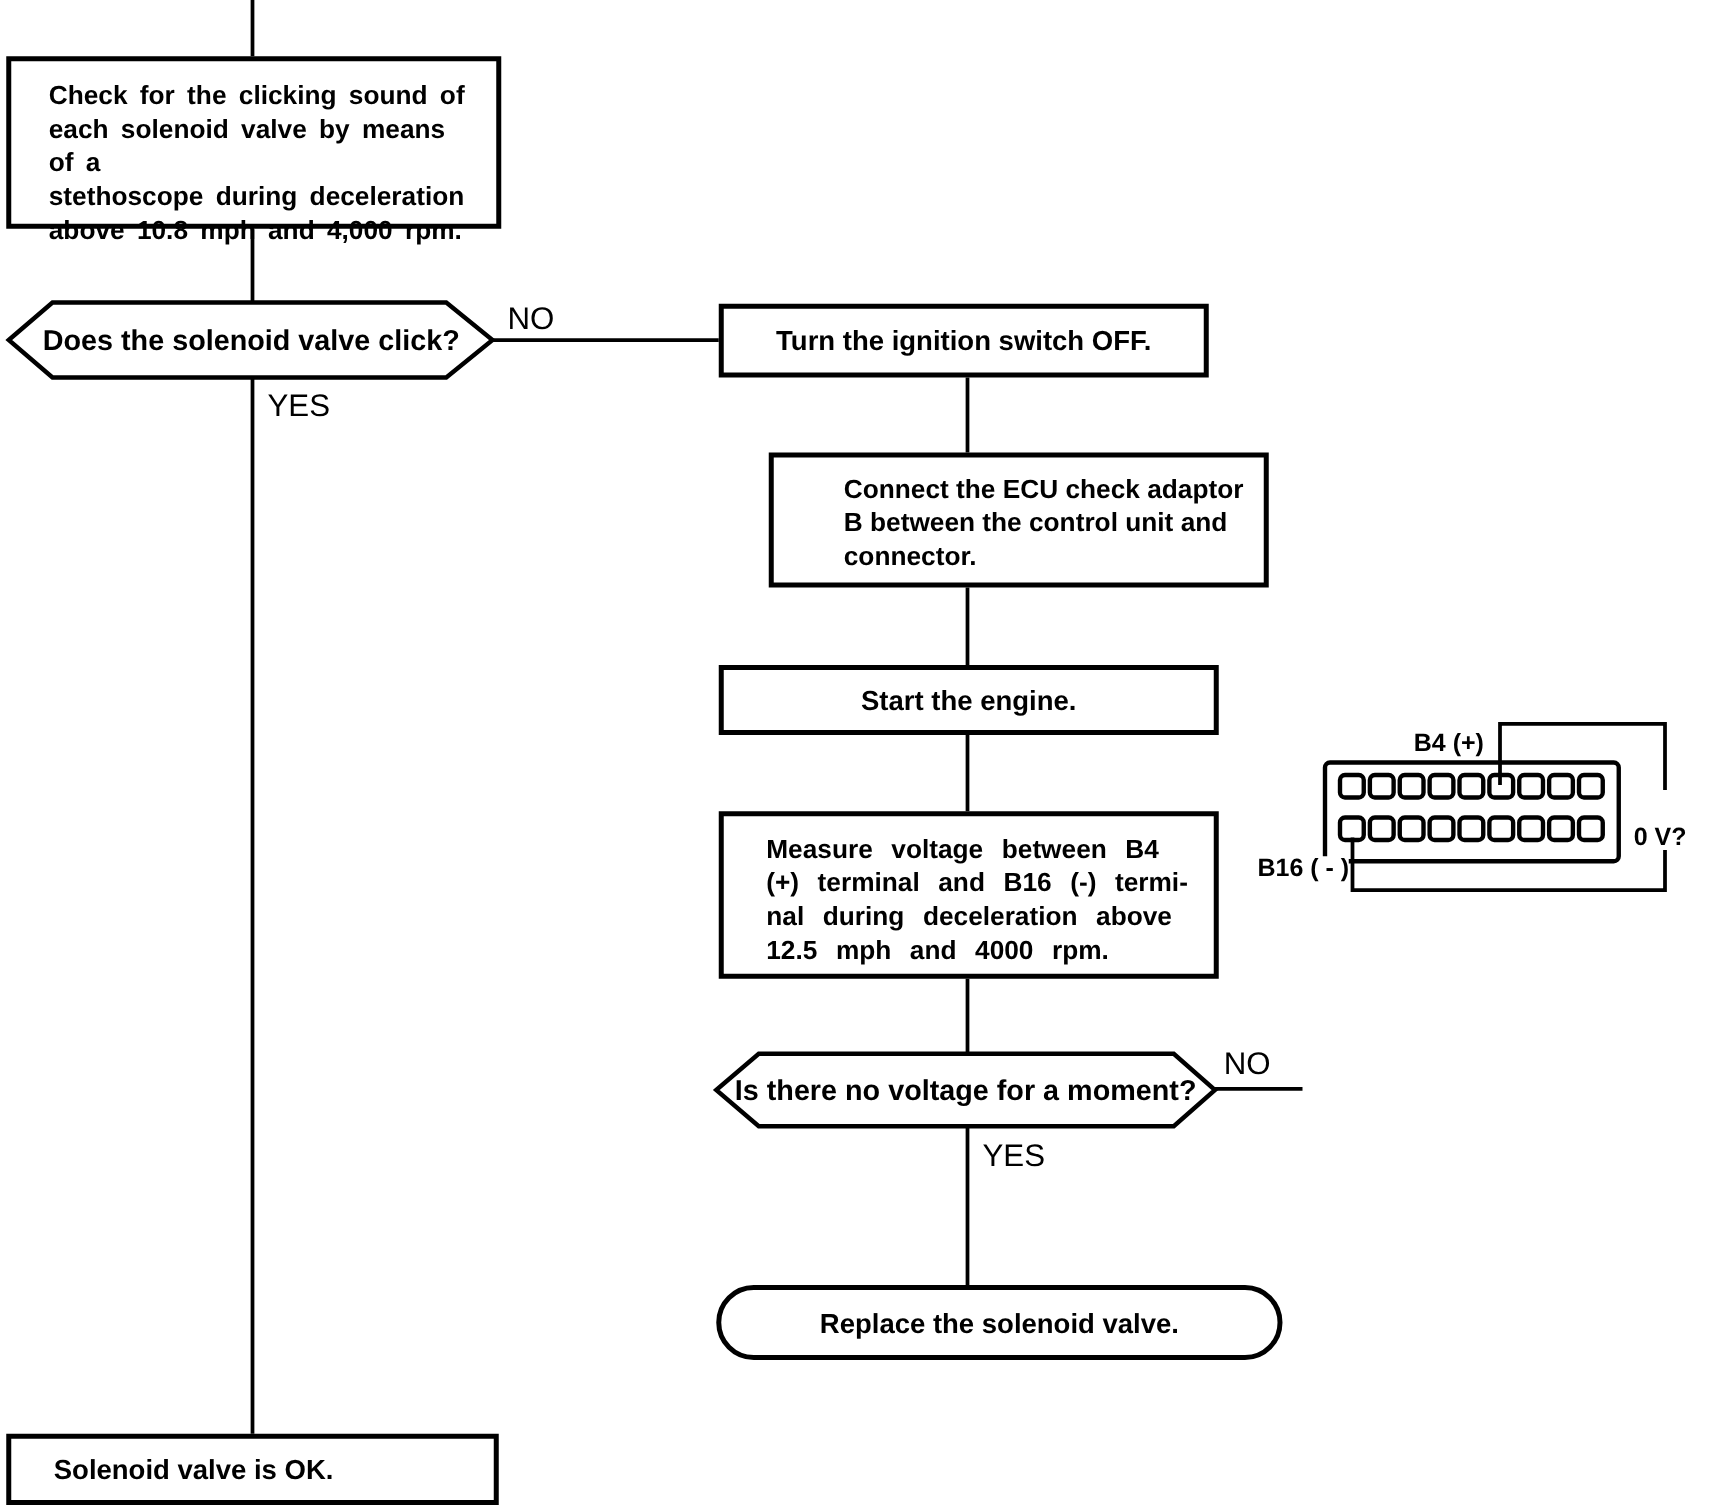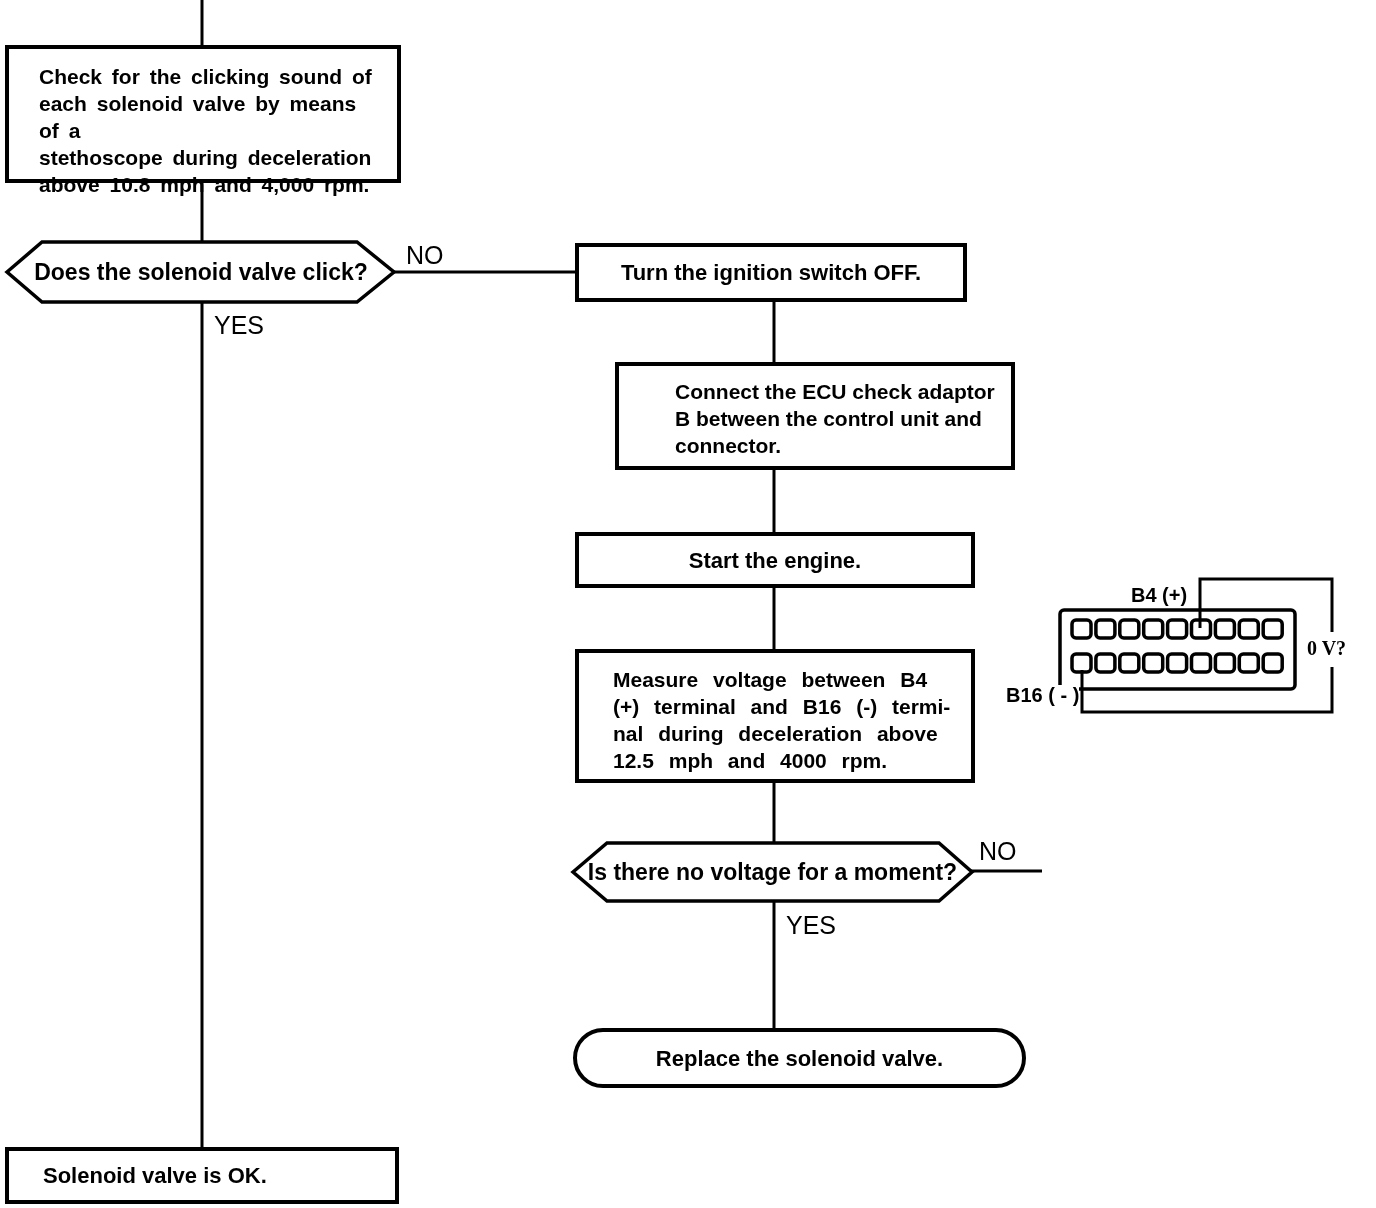--- a/index.html
+++ b/index.html
@@ -86,21 +86,21 @@
   #hex1-text { left: 8px;  top: 242px; width: 386px; height: 60px; }
   #hex2-text { left: 574px; top: 843px; width: 397px; height: 58px; }
 
   #label-no1  { left: 406px; top: 243px; }
   #label-yes1 { left: 214px; top: 313px; }
   #label-no2  { left: 979px; top: 839px; }
   #label-yes2 { left: 786px; top: 913px; }
 
   #label-b4  { left: 1131px; top: 585px; }
   #label-b16 { left: 1006px; top: 685px; }
-  #label-0v  { left: 1307px; top: 638px; font-family: Liberation Serif, serif; }
+  #label-0v  { left: 1307px; top: 660px; }
 </style>
 </head>
 <body>
 
 <div id="canvas">
 
   <svg id="wires">
 
     <line class="flowline" x1="202" y1="0" x2="202" y2="47"></line>
     <line class="flowline" x1="202" y1="181" x2="202" y2="244"></line>

